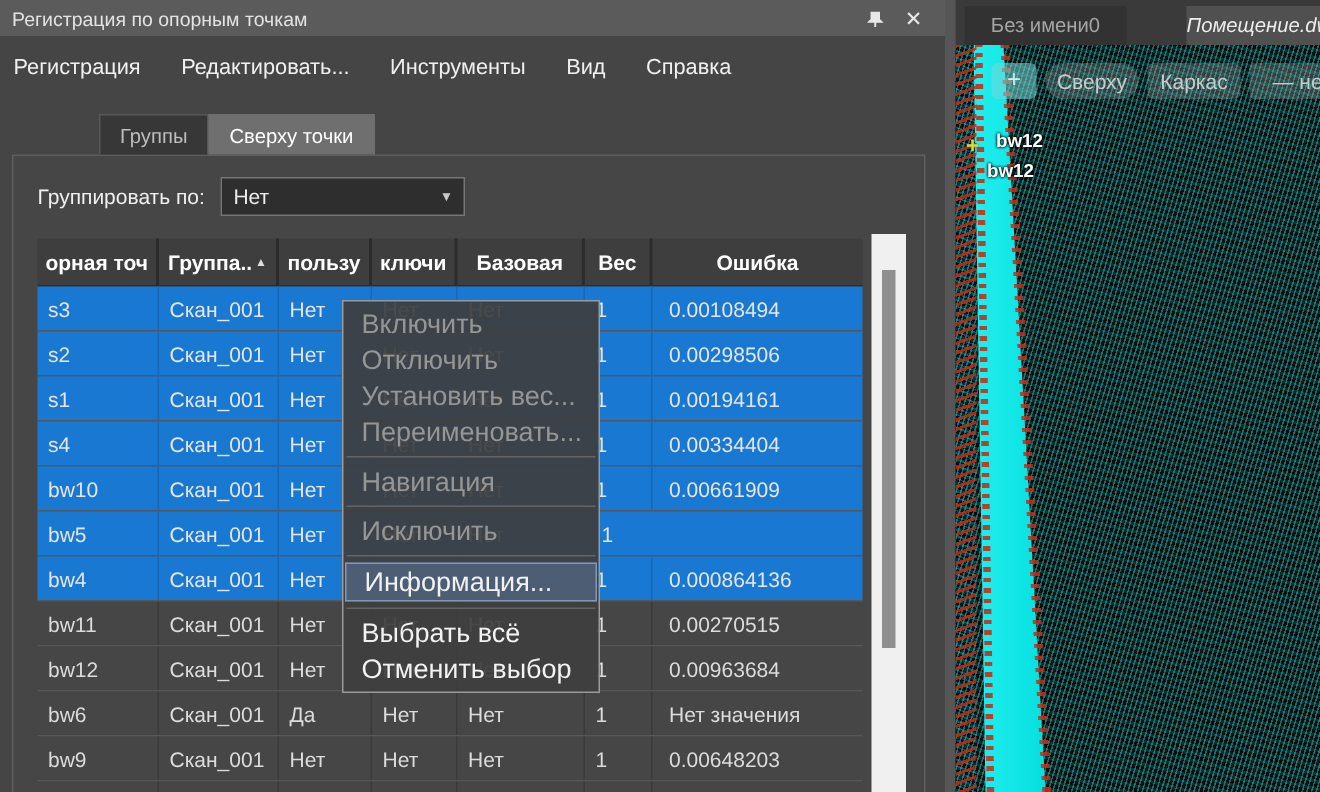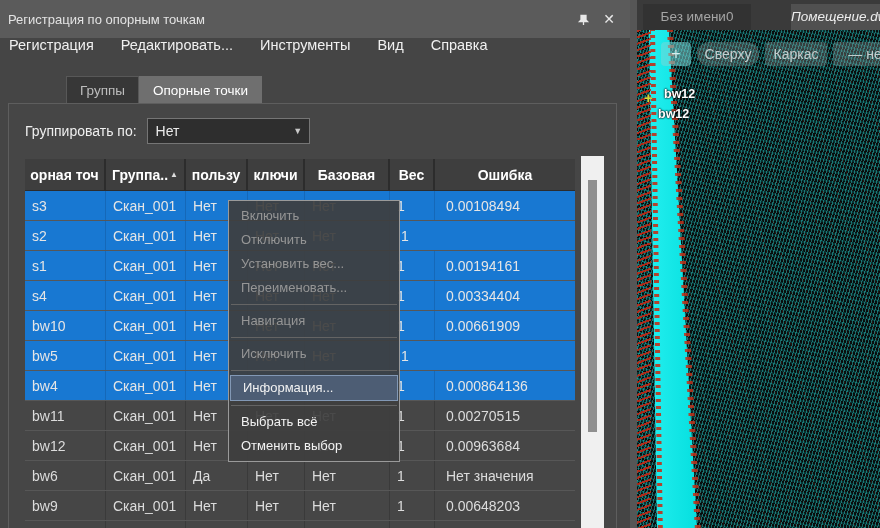--- a/index.html
+++ b/index.html
@@ -3,21 +3,21 @@
 <meta charset="utf-8">
 <style>
   html,body{margin:0;padding:0;}
   body{
     width:880px;height:528px;overflow:hidden;position:relative;
     font-family:"Liberation Sans","DejaVu Sans",sans-serif;
     background:#454545;
   }
   
   .panel{position:absolute;left:0;top:0;width:630px;height:528px;background:#454545;}
-  .titlebar{position:absolute;left:0;top:0;width:100%;height:38px;background:#5b5b5b;
+  .titlebar{position:absolute;left:0;top:0;width:100%;height:24px;background:#5b5b5b;
     display:flex;align-items:center;color:#e3e3e3;font-size:13px;}
   .titlebar .title{padding-left:8px;flex:1;white-space:nowrap;overflow:hidden;}
   .tb-btn{width:26px;height:20px;display:flex;align-items:center;justify-content:center;color:#e8e8e8;}
   .tb-btn svg{display:block;}
   .close-x{font-size:14px;line-height:1;margin-right:8px;}
 
   .menubar{position:absolute;left:0;top:26px;width:100%;height:38px;display:flex;align-items:center;
     color:#f0f0f0;font-size:14.5px;padding-left:9px;gap:27px;box-sizing:border-box;}
   .menubar span{white-space:nowrap;cursor:default;}
 
@@ -51,21 +51,21 @@
   .c0{width:81px;}.c1{width:80px;}.c2{width:62px;}.c3{width:57px;}
   .c4{width:85px;}.c5{width:45px;}.c6{width:140px;}
 
   
   .vscroll{position:absolute;left:581px;top:156px;width:23px;height:372px;background:#f0f0f0;}
   .vscroll .thumb{position:absolute;left:7px;top:24px;width:9px;height:252px;background:#8f8f8f;}
 
   
   .ctxmenu{position:absolute;left:228px;top:200px;width:172px;background:rgba(62,62,62,0.93);
     border:1px solid #9a9a9a;box-sizing:border-box;padding:3px 0;z-index:10;}
-  .menu-item{height:24px;line-height:24px;padding:0 12px;font-size:13px;color:#f2f2f2;white-space:nowrap;}
+  .menu-item{height:24px;line-height:24px;padding:0 12px;font-size:18px;color:#f2f2f2;white-space:nowrap;}
   .menu-item.disabled{color:#969696;}
   .menu-item.highlighted{background:#4d5d74;border:1px solid #8298b5;box-sizing:border-box;
     margin:0 1px;height:26px;line-height:24px;}
   .menu-sep{height:0;border-top:1px solid #646464;margin:4px 2px;}
 
   
   .viewport{position:absolute;left:630px;top:0;width:250px;height:528px;background:#565656;}
   .vtabbar{position:absolute;left:7px;top:0;right:0;height:30px;background:#3a3a3a;display:flex;
     align-items:flex-end;overflow:hidden;gap:40px;}
   .vtab{height:26px;line-height:26px;font-size:13.5px;text-align:center;background:#323232;
@@ -124,21 +124,21 @@
   <div class="menubar">
     <span>Регистрация</span>
     <span>Редактировать...</span>
     <span>Инструменты</span>
     <span>Вид</span>
     <span>Справка</span>
   </div>
 
   <div class="tabstrip">
     <div class="tab">Группы</div>
-    <div class="tab active">Опорные точки</div>
+    <div class="tab active">Сверху точки</div>
   </div>
 
   <div class="groupbox">
     <div class="groupby">
       <span>Группировать по:</span>
       <div class="combo">
         <span class="val">Нет</span>
         <span class="arrow">▼</span>
       </div>
     </div>
@@ -166,20 +166,21 @@
     <div class="cell c5">1</div>
     <div class="cell c6">0.00108494</div>
   </div>
           <div class="row selected">
     <div class="cell c0">s2</div>
     <div class="cell c1">Скан_001</div>
     <div class="cell c2">Нет</div>
     <div class="cell c3">Нет</div>
     <div class="cell c4">Нет</div>
     <div class="cell c5">1</div>
+    <div class="cell c6">0.00298506</div>
   </div>
           <div class="row selected">
     <div class="cell c0">s1</div>
     <div class="cell c1">Скан_001</div>
     <div class="cell c2">Нет</div>
     <div class="cell c3">Нет</div>
     <div class="cell c4">Нет</div>
     <div class="cell c5">1</div>
     <div class="cell c6">0.00194161</div>
   </div>

